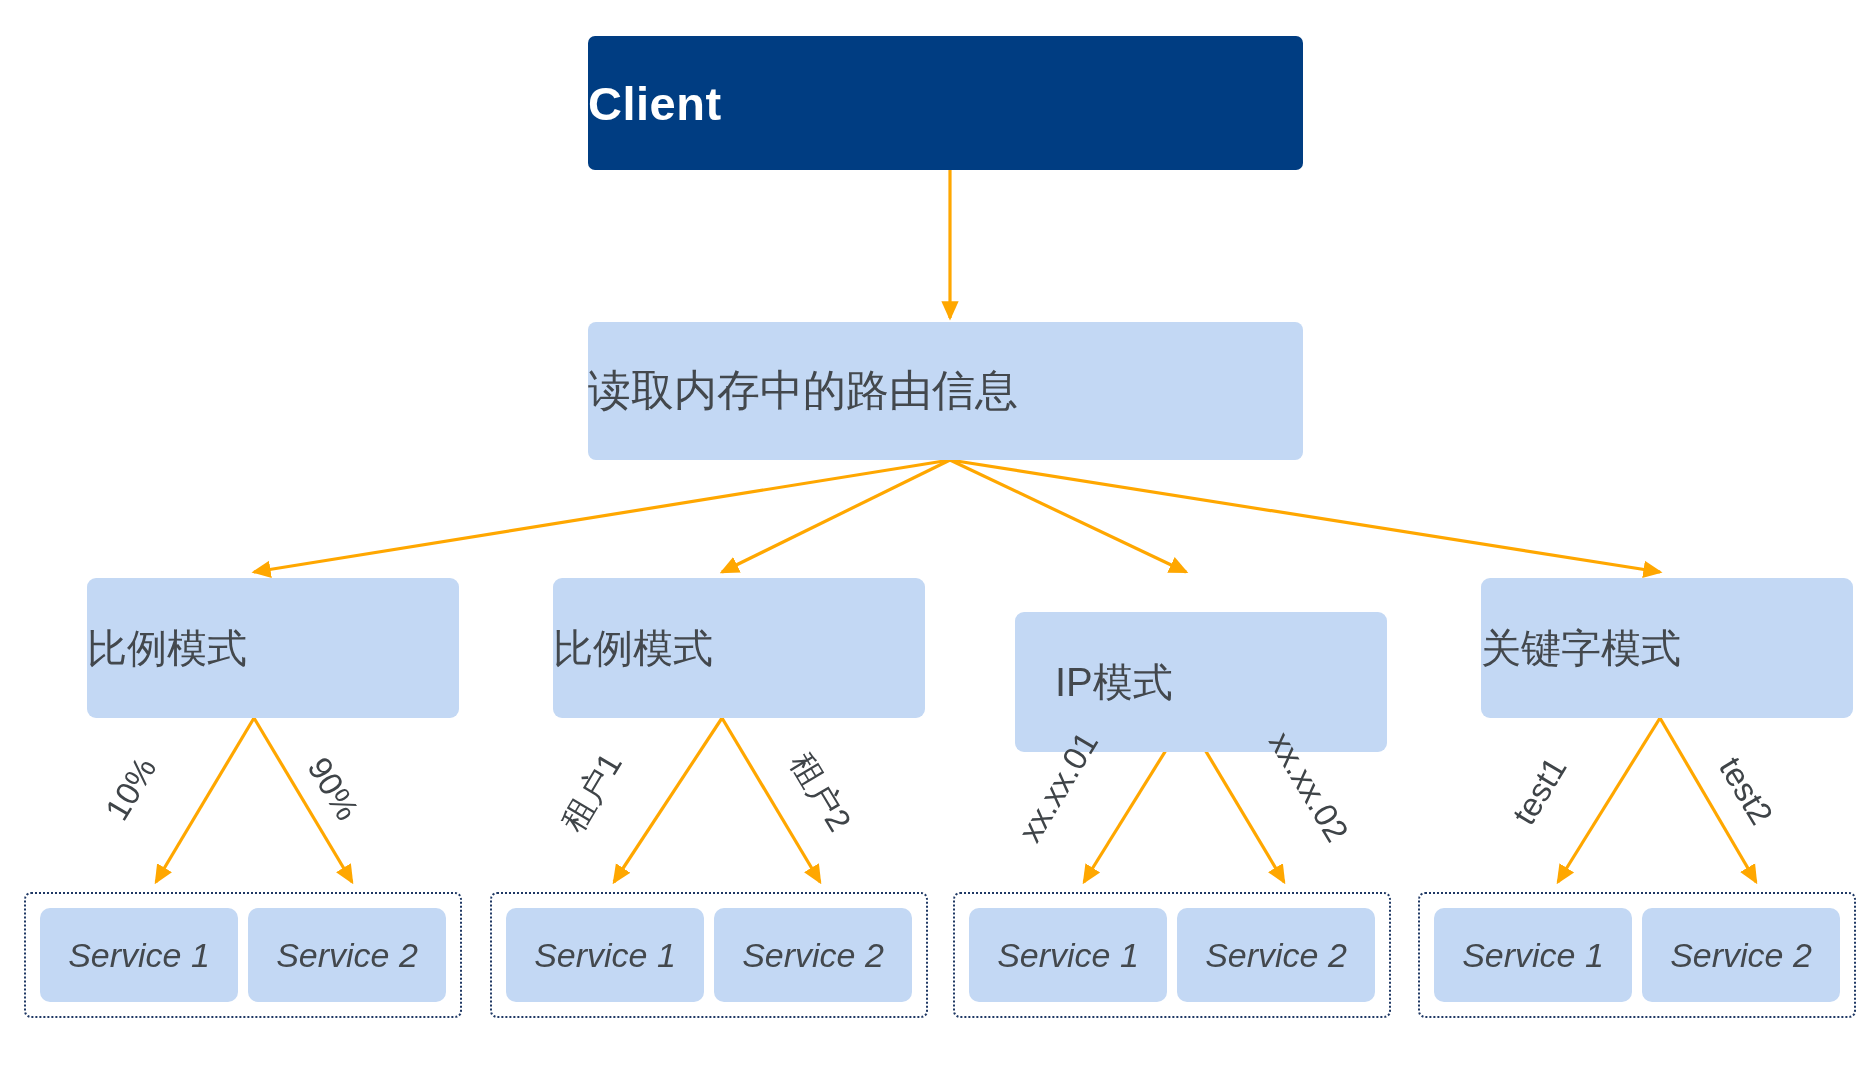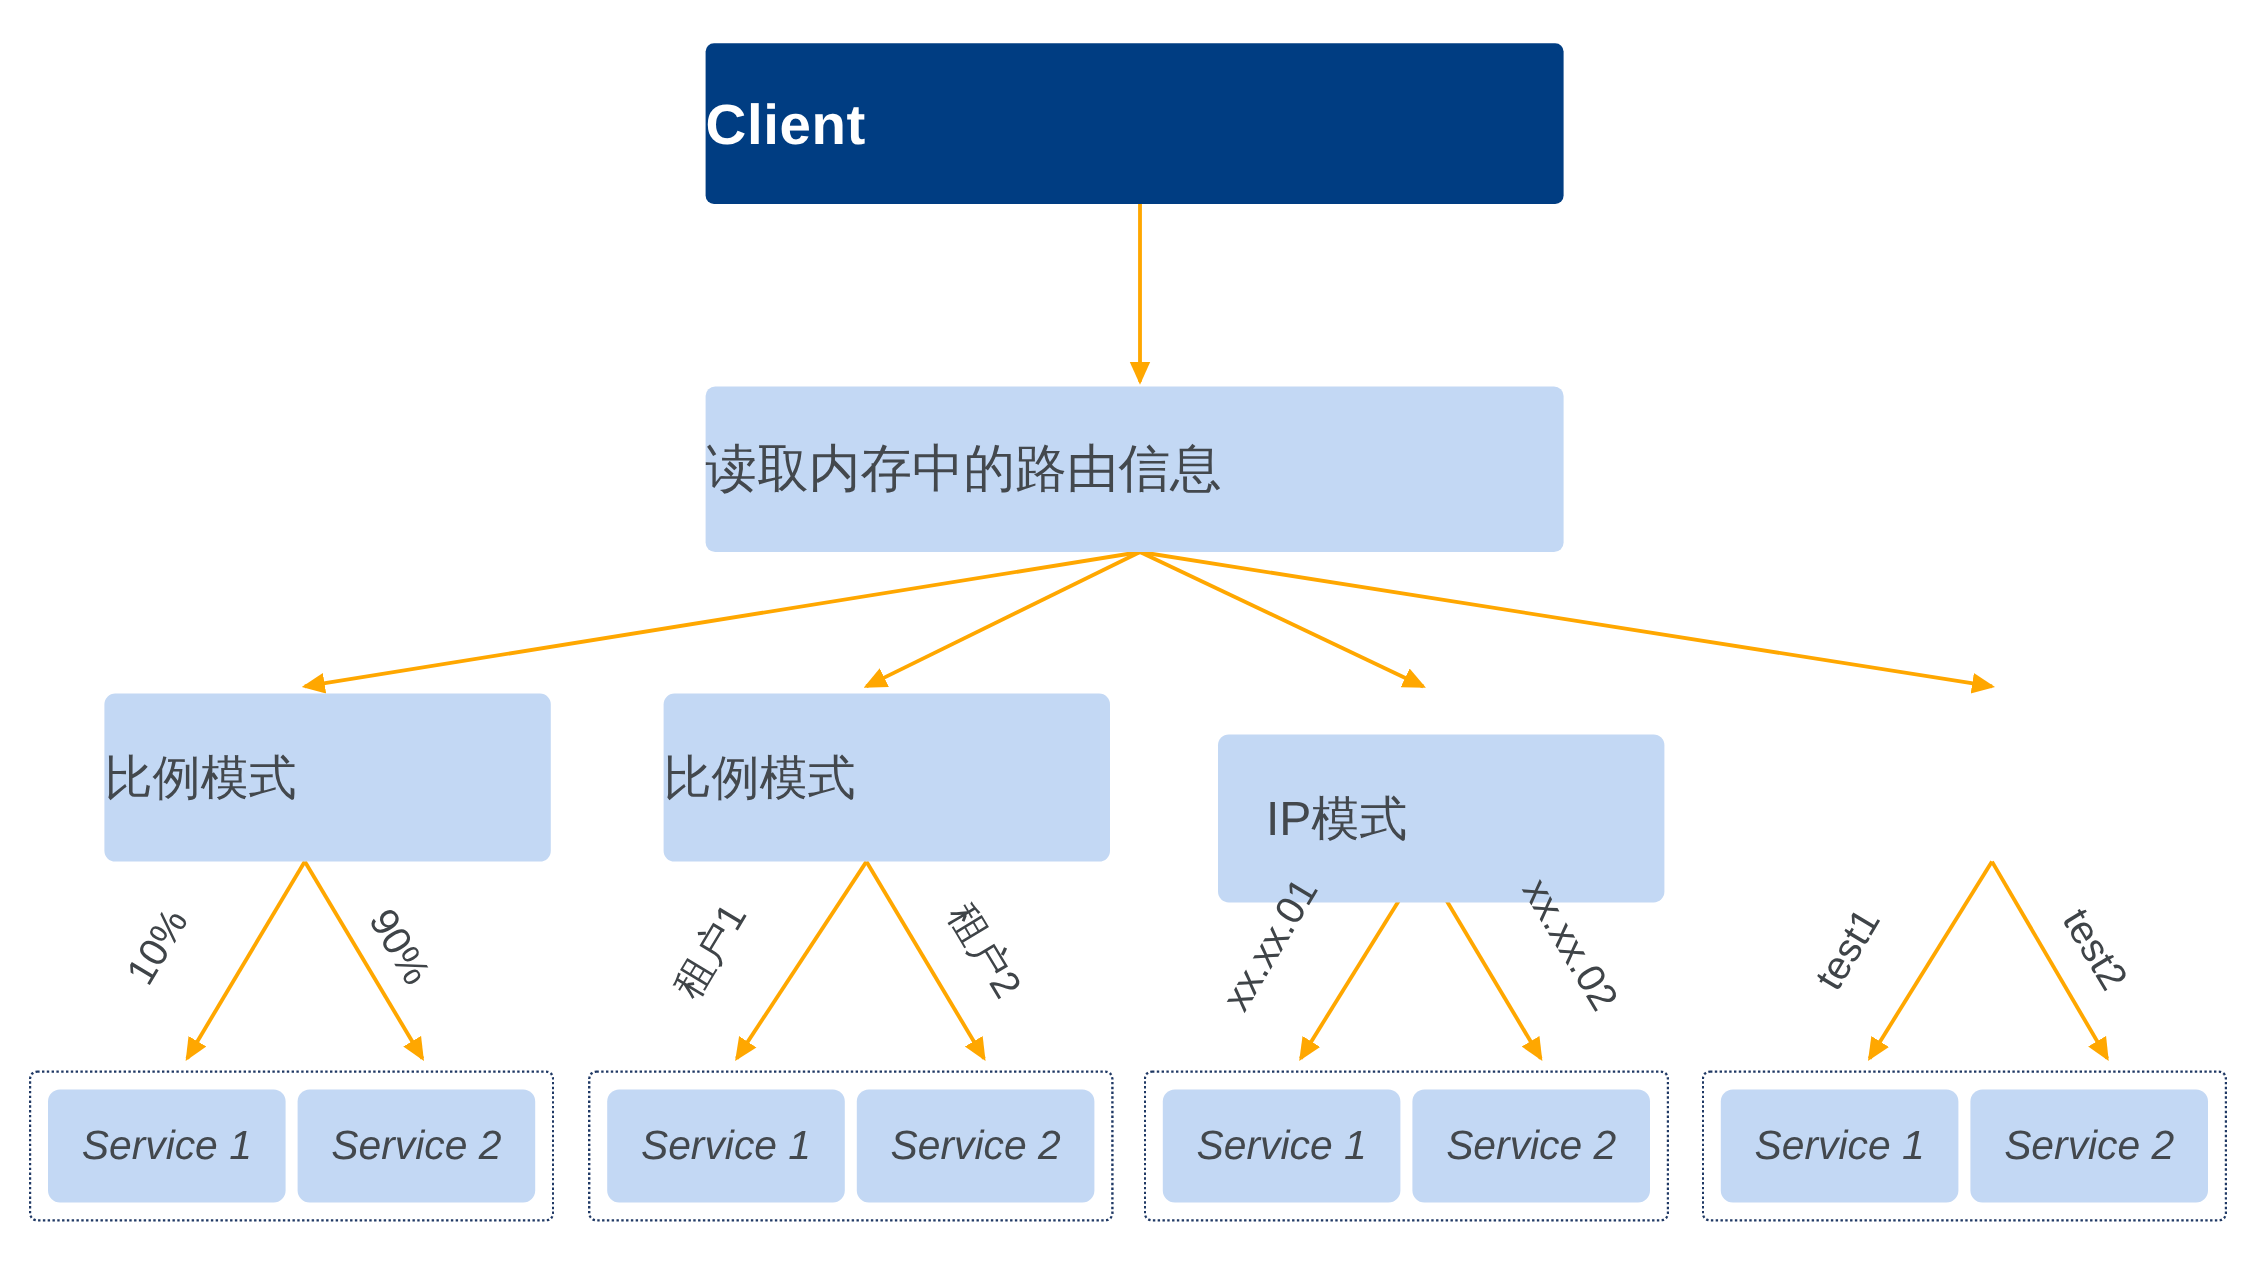--- a/index.html
+++ b/index.html
@@ -126,20 +126,23 @@
 
   <div class="node-box mode-box" style="left:74px; top:578px; width:372px; height:140px;">
     <span>比例模式</span>
   </div>
   <div class="node-box mode-box" style="left:540px; top:578px; width:372px; height:140px;">
     <span>比例模式</span>
   </div>
   <div class="node-box mode-box" style="left:1002px; top:612px; width:372px; height:140px;padding-left:40px;">
     <span>IP模式</span>
   </div>
+  <div class="node-box mode-box" style="left:1468px; top:578px; width:372px; height:140px;">
+    <span>关键字模式</span>
+  </div>
 
   <div class="edge-label" style="left:98px; top:770px; transform:rotate(-59deg);">10%</div>
   <div class="edge-label" style="left:300px; top:770px; transform:rotate(59deg);">90%</div>
 
   <div class="edge-label" style="left:550px; top:770px; transform:rotate(-59deg);">租户1</div>
   <div class="edge-label" style="left:778px; top:770px; transform:rotate(59deg);">租户2</div>
 
   <div class="edge-label" style="left:998px; top:768px; transform:rotate(-59deg);">xx.xx.01</div>
   <div class="edge-label" style="left:1248px; top:768px; transform:rotate(59deg);">xx.xx.02</div>
 

